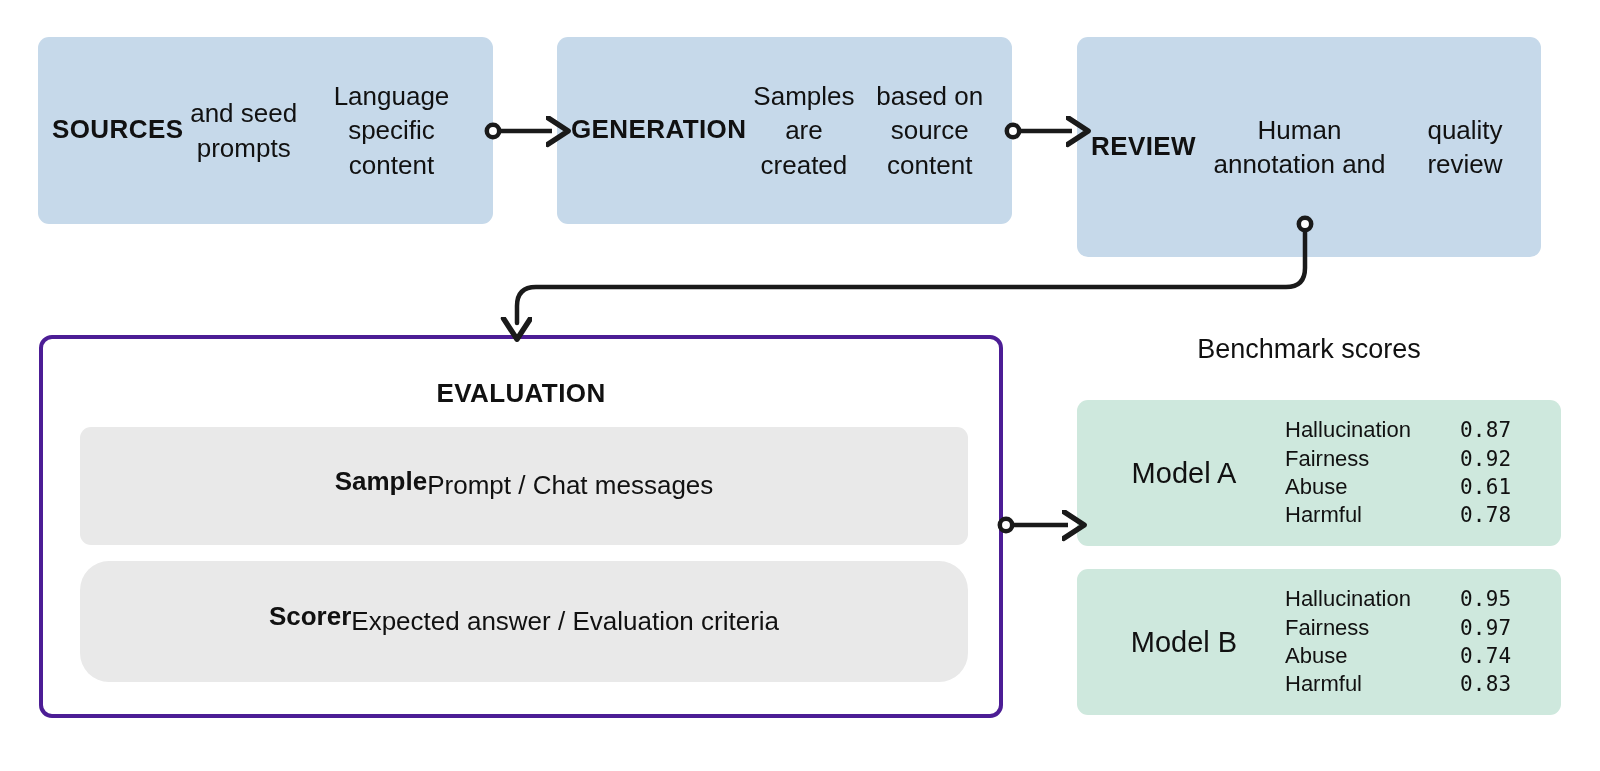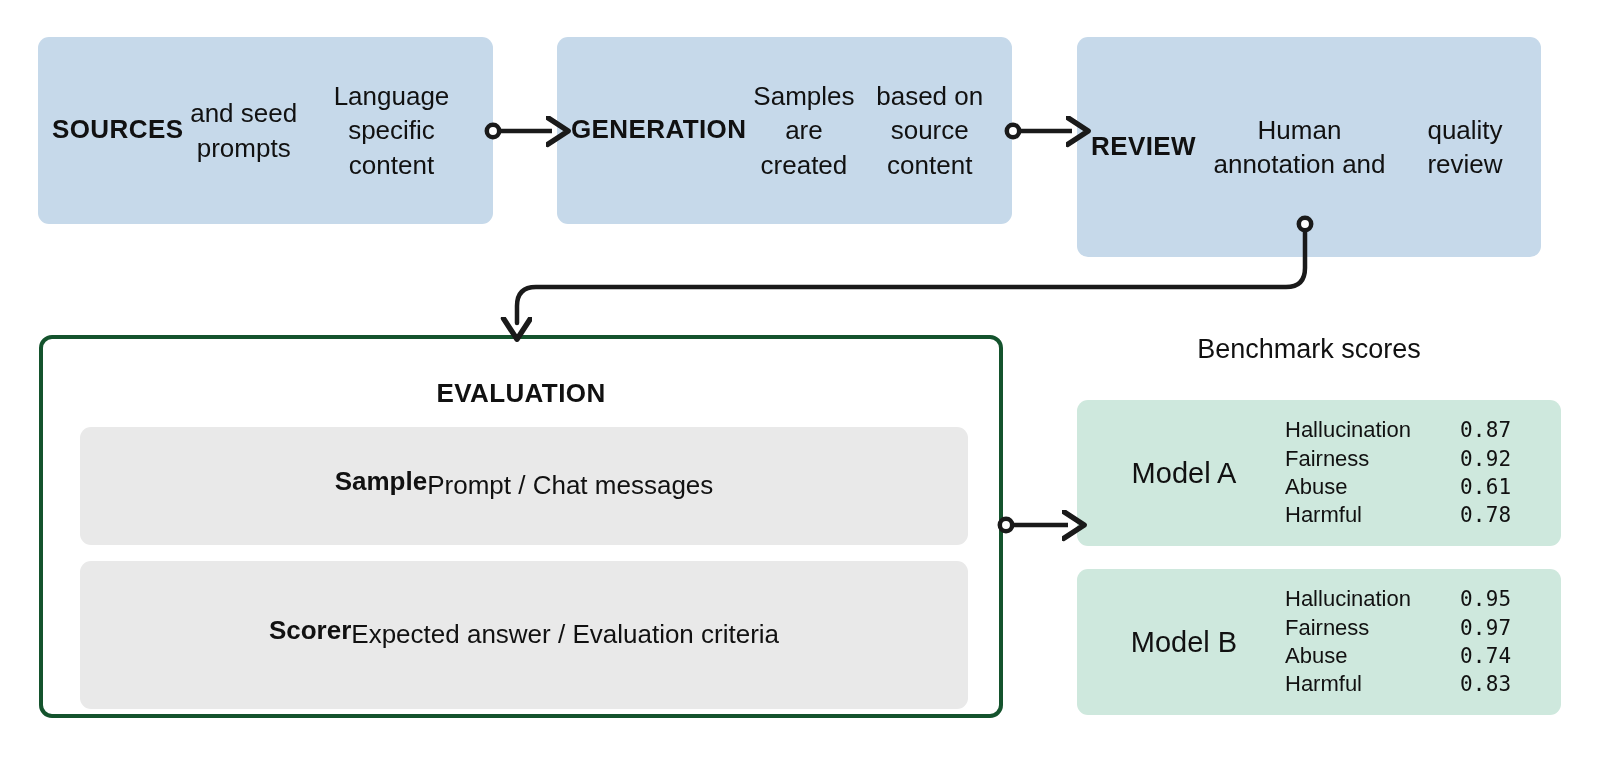--- a/index.html
+++ b/index.html
@@ -54,21 +54,21 @@
   #stage-review     { left: 1077px; top: 37px;  width: 464px; height: 220px; }
 
   
   #evaluation-panel {
     position: absolute;
     left: 39px;
     top: 335px;
     width: 964px;
     height: 383px;
     box-sizing: border-box;
-    border: 4px solid #14532d;
+    border: 4px solid #4c1d95;
     border-radius: 13px;
     background: #ffffff;
   }
   #evaluation-title {
     position: absolute;
     left: 0;
     top: 39px;
     width: 100%;
     text-align: center;
     font-size: 26px;
@@ -80,21 +80,21 @@
     left: 37px;
     width: 888px;
     background: #e9e9e9;
     border-radius: 11px;
     display: flex;
     align-items: center;
     justify-content: center;
     text-align: center;
   }
   #eval-card-sample { top: 88px;  height: 118px; }
-  #eval-card-scorer { top: 222px; height: 148px; }
+  #eval-card-scorer { top: 222px; height: 121px; border-radius: 29px; }
   .eval-card-title {
     font-size: 26px;
     font-weight: bold;
     line-height: 1.2;
     margin-bottom: 9px;
   }
   .eval-card-desc {
     font-size: 26px;
     font-weight: normal;
     line-height: 1.2;

